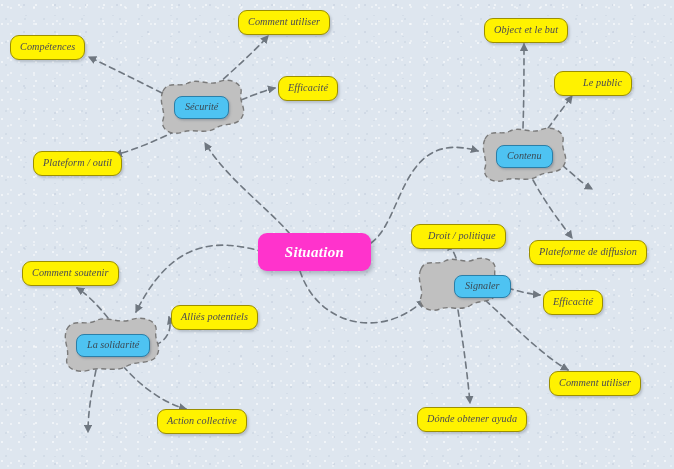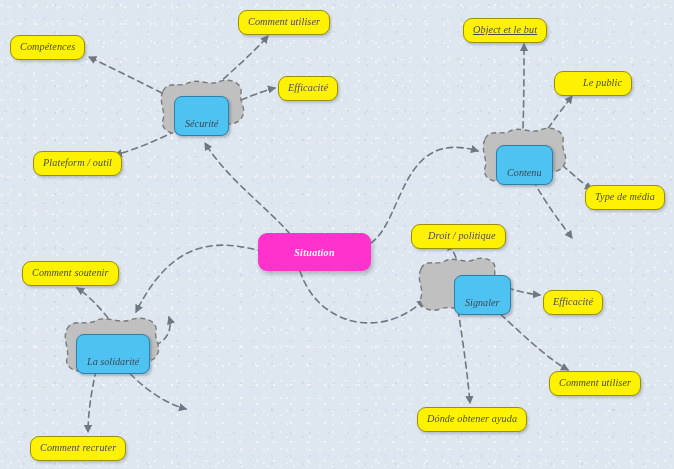--- a/index.html
+++ b/index.html
@@ -56,42 +56,42 @@
   }
   .cloud .core {
     position: absolute;
     background: #4ec3f2;
     border: 1.5px solid #2b7fa8;
     border-radius: 8px;
     color: #3a4a55;
     font-style: italic;
     font-size: 10.2px;
     line-height: 1;
-    padding: 22px 10px 6px 10px;
+    padding: 5px 10px 6px 10px;
     white-space: nowrap;
     box-shadow: 1.2px 1.6px 2.2px rgba(70,85,100,0.32);
   }
 
   
   #center-node {
     position: absolute;
     left: 258px; top: 233px;
     width: 113px; height: 38px;
     background: #ff33cc;
     border-radius: 9px;
     box-shadow: 2px 3px 4px rgba(80,90,105,0.35);
     display: flex;
     align-items: center;
     justify-content: center;
   }
   #center-node .label {
     color: #ffffff;
     font-style: italic;
     font-weight: bold;
-    font-size: 10px;
+    font-size: 15px;
     letter-spacing: 0.3px;
   }
 </style>
 </head>
 <body>
 
 <div id="canvas">
 
   <svg id="edges" viewBox="0 0 674 469" xmlns="http://www.w3.org/2000/svg">
     <defs>
@@ -177,34 +177,35 @@
   </div>
 
   <div class="leaf" style="left:238px; top:10px;">Comment utiliser</div>
 
   <div class="leaf" style="left:10px; top:35px;font-family:Liberation Serif, serif;">Compétences</div>
 
   <div class="leaf" style="left:278px; top:76px;">Efficacité</div>
 
   <div class="leaf" style="left:33px; top:151px;">Plateform / outil</div>
 
-  <div class="leaf" style="left:463px; top:18px;text-decoration:underline;">Object et le but</div>
+  <div class="leaf" style="left:484px; top:18px;">Object et le but</div>
 
   <div class="leaf" style="left:554px; top:71px;padding-left:28px;">Le public</div>
 
-  <div class="leaf" style="left:585px; top:185px;">Type de média</div>
-
+
+  <div class="leaf" style="left:529px; top:240px;">Plateforme de diffusion</div>
 
   <div class="leaf" style="left:411px; top:224px;padding-left:16px;">Droit / politique</div>
 
   <div class="leaf" style="left:543px; top:290px;">Efficacité</div>
 
   <div class="leaf" style="left:549px; top:371px;">Comment utiliser</div>
 
   <div class="leaf" style="left:417px; top:407px;">Dónde obtener ayuda</div>
 
   <div class="leaf" style="left:22px; top:261px;">Comment soutenir</div>
 
-
-
-  <div class="leaf" style="left:30px; top:436px;">Comment recruter</div>
+  <div class="leaf" style="left:171px; top:305px;">Alliés potentiels</div>
+
+  <div class="leaf" style="left:157px; top:409px;">Action collective</div>
+
 
 </div>
 
 </body></html>

